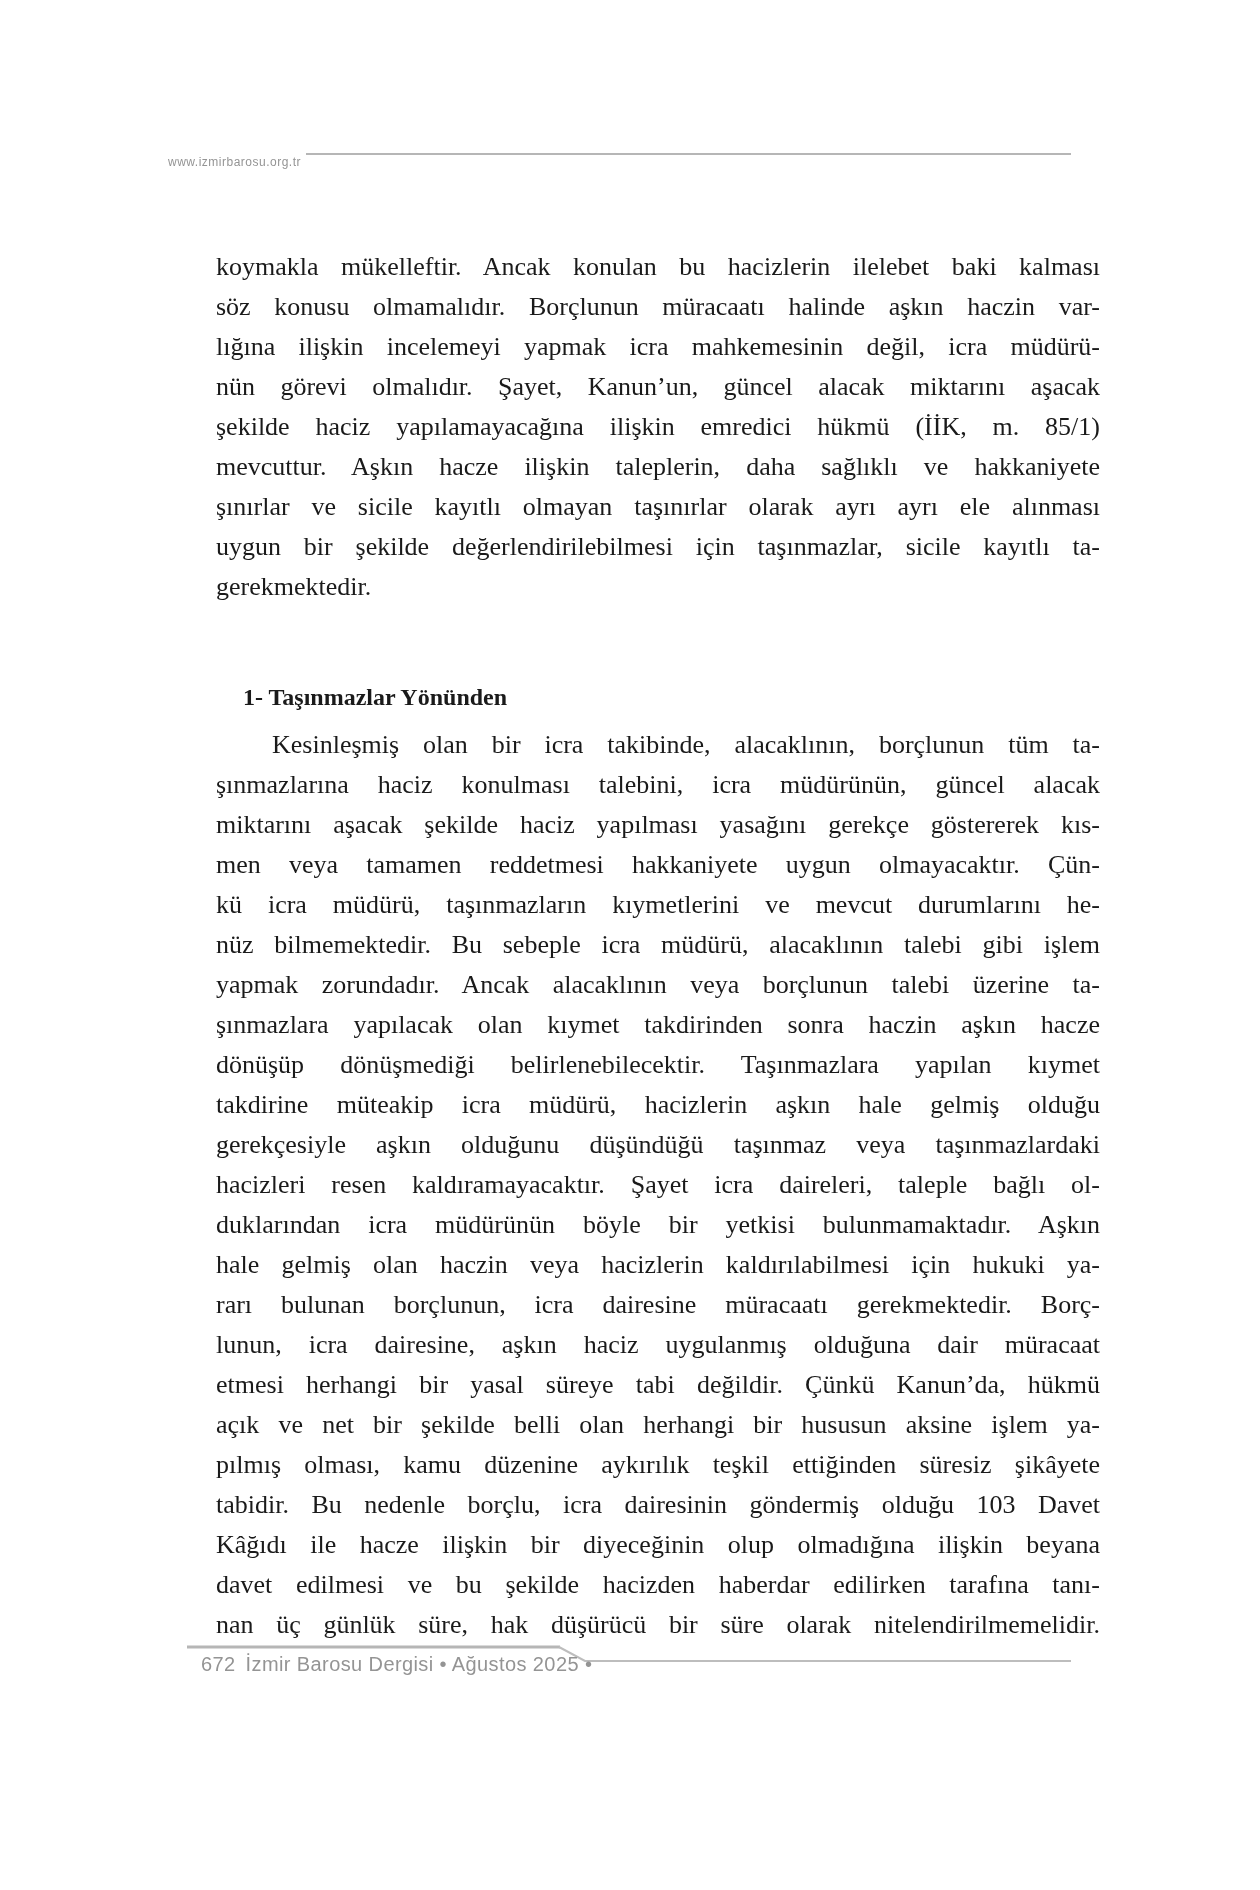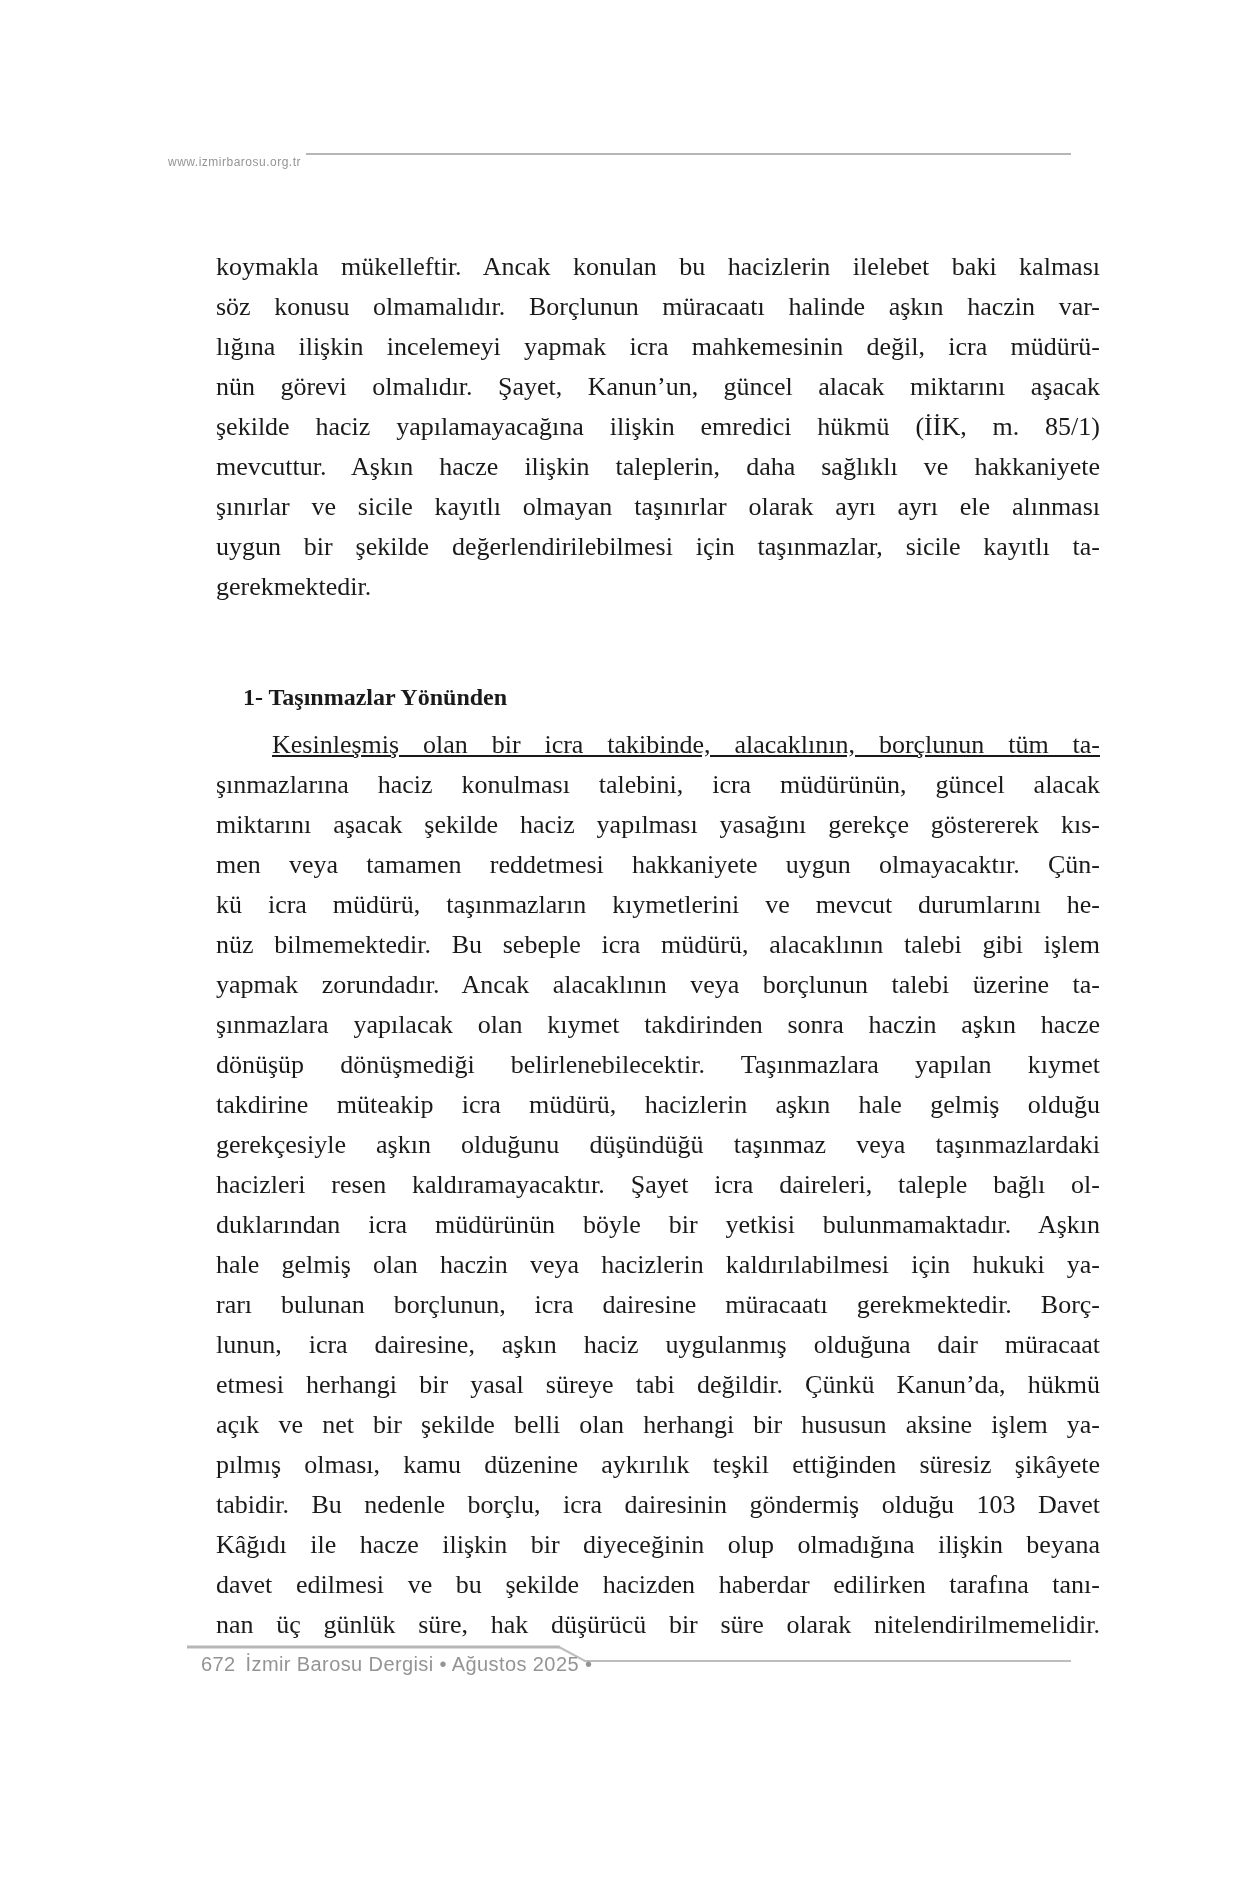--- a/index.html
+++ b/index.html
@@ -54,21 +54,20 @@
   .para .line {
     text-align: justify;
     text-align-last: justify;
     white-space: normal;
   }
   .para .line.short-last {
     text-align-last: left;
   }
   .para.indent-first .line:first-child {
     text-indent: 56px;
-    text-decoration: underline;
   }
   .para-continued { top: 247px; }
   .para-main { top: 725px; }
 
   .section-heading {
     position: absolute;
     left: 243px;
     top: 657px;
     font-size: 24px;
     line-height: 40px;

